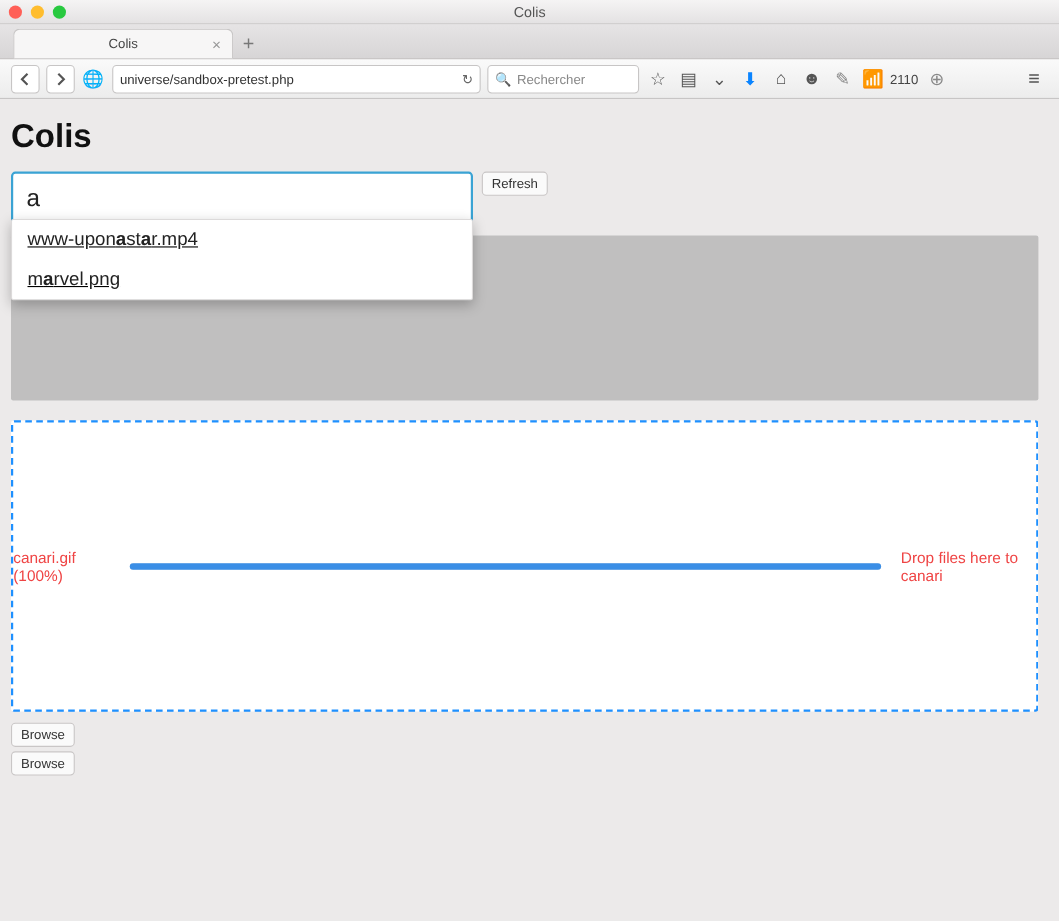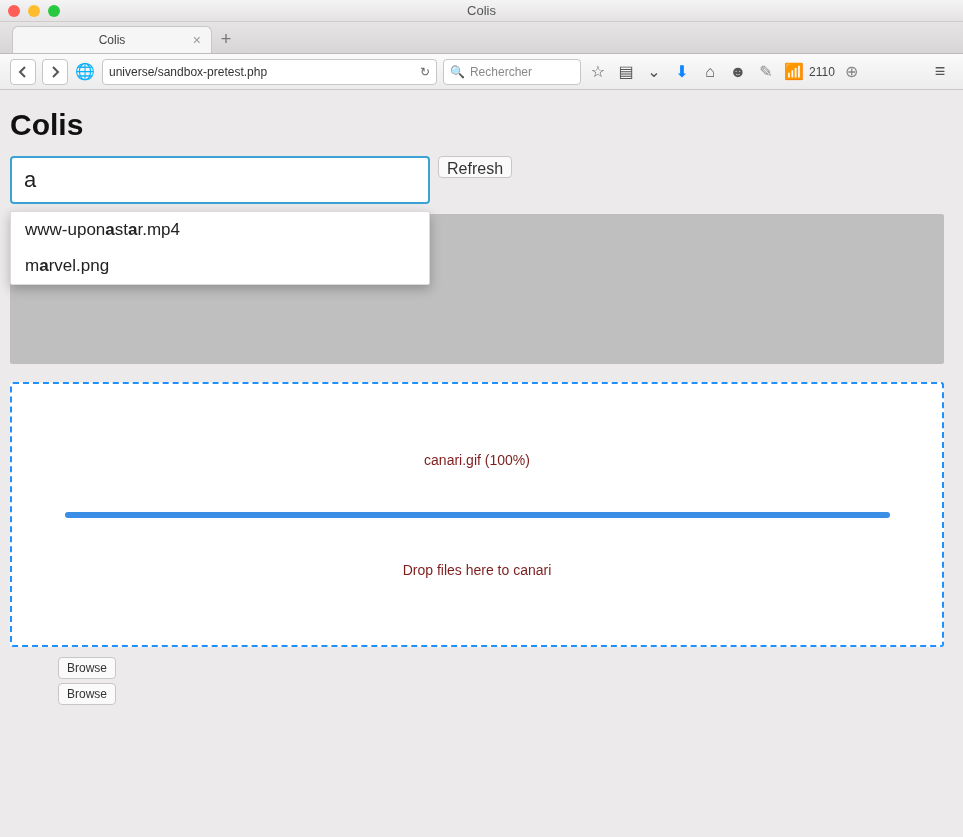--- a/index.html
+++ b/index.html
@@ -84,60 +84,61 @@
   h1.pagetitle{ font-size:30px; font-weight:700; color:#111; margin:6px 0 14px 0;}
   .searchrow{ display:flex; align-items:flex-start; gap:8px; }
   .searchbox{
     width:420px; height:48px;
     border:2px solid #3aa3d4; border-radius:4px;
     background:#fff; font-size:22px; color:#222;
     padding:6px 12px; outline:none;
   }
   .refreshbtn{
     border:1px solid #c9c6c6; background:#fafafa; border-radius:4px;
-    font-size:16px; padding:3px 8px; color:#333; height:22px;
+    font-size:12px; padding:3px 8px; color:#333; height:22px;
   }
 
   .graybox{
     margin-top:10px; background:#c0bfbf; border-radius:2px;
     height:150px; width:934px;
   }
 
   .autocomplete{
     position:absolute;
-    top:121px; left:10px;
+    top:109px; left:10px;
     width:420px;
     background:#fff;
     border:1px solid #dcdada;
     border-radius:2px;
     box-shadow:0 4px 12px rgba(0,0,0,0.25);
     font-size:17px;
     z-index:10;
+    text-decoration:underline;
   }
   .ac-item{ padding:8px 14px; color:#222; font-family:Verdana, Arial, sans-serif;}
   .ac-item.sel{ background:#1e90ff; color:#fff;}
   .ac-item b{ font-weight:700;}
 
   .dropzone{
     margin-top:18px; width:934px; height:265px;
     border:2px dashed #1e90ff; border-radius:3px;
     background:#fff;
-    display:flex; flex-direction:column; align-items:center; justify-content:center;
-    gap:44px; font-size:14px; color:#7f1d1d;
+    display:flex; flex-direction:row; align-items:center; justify-content:center;
+    gap:18px; font-size:14px; color:#ef4444;
   }
   .progress{
     width:825px; height:6px; background:#e8e6e6; border-radius:3px; position:relative;
   }
   .progress .bar{ position:absolute; left:0; top:0; bottom:0; width:100%;
     background:#3a8ee6; border-radius:3px;}
 
   .pagebtns{ margin-top:10px; display:flex; flex-direction:column; gap:4px; align-items:flex-start;}
   .pagebtns button{
     border:1px solid #c9c6c6; background:#fafafa; border-radius:4px;
-    font-size:12px; padding:3px 8px; color:#333;margin-left:48px;
+    font-size:12px; padding:3px 8px; color:#333;
   }
 
   
   .annot{
     position:absolute; pointer-events:none; z-index:30;
     font-family:"Arial Black", Arial, sans-serif;
   }
   svg.arrows{ position:absolute; left:0; top:0; width:963px; height:837px; }
 </style>
 </head>

